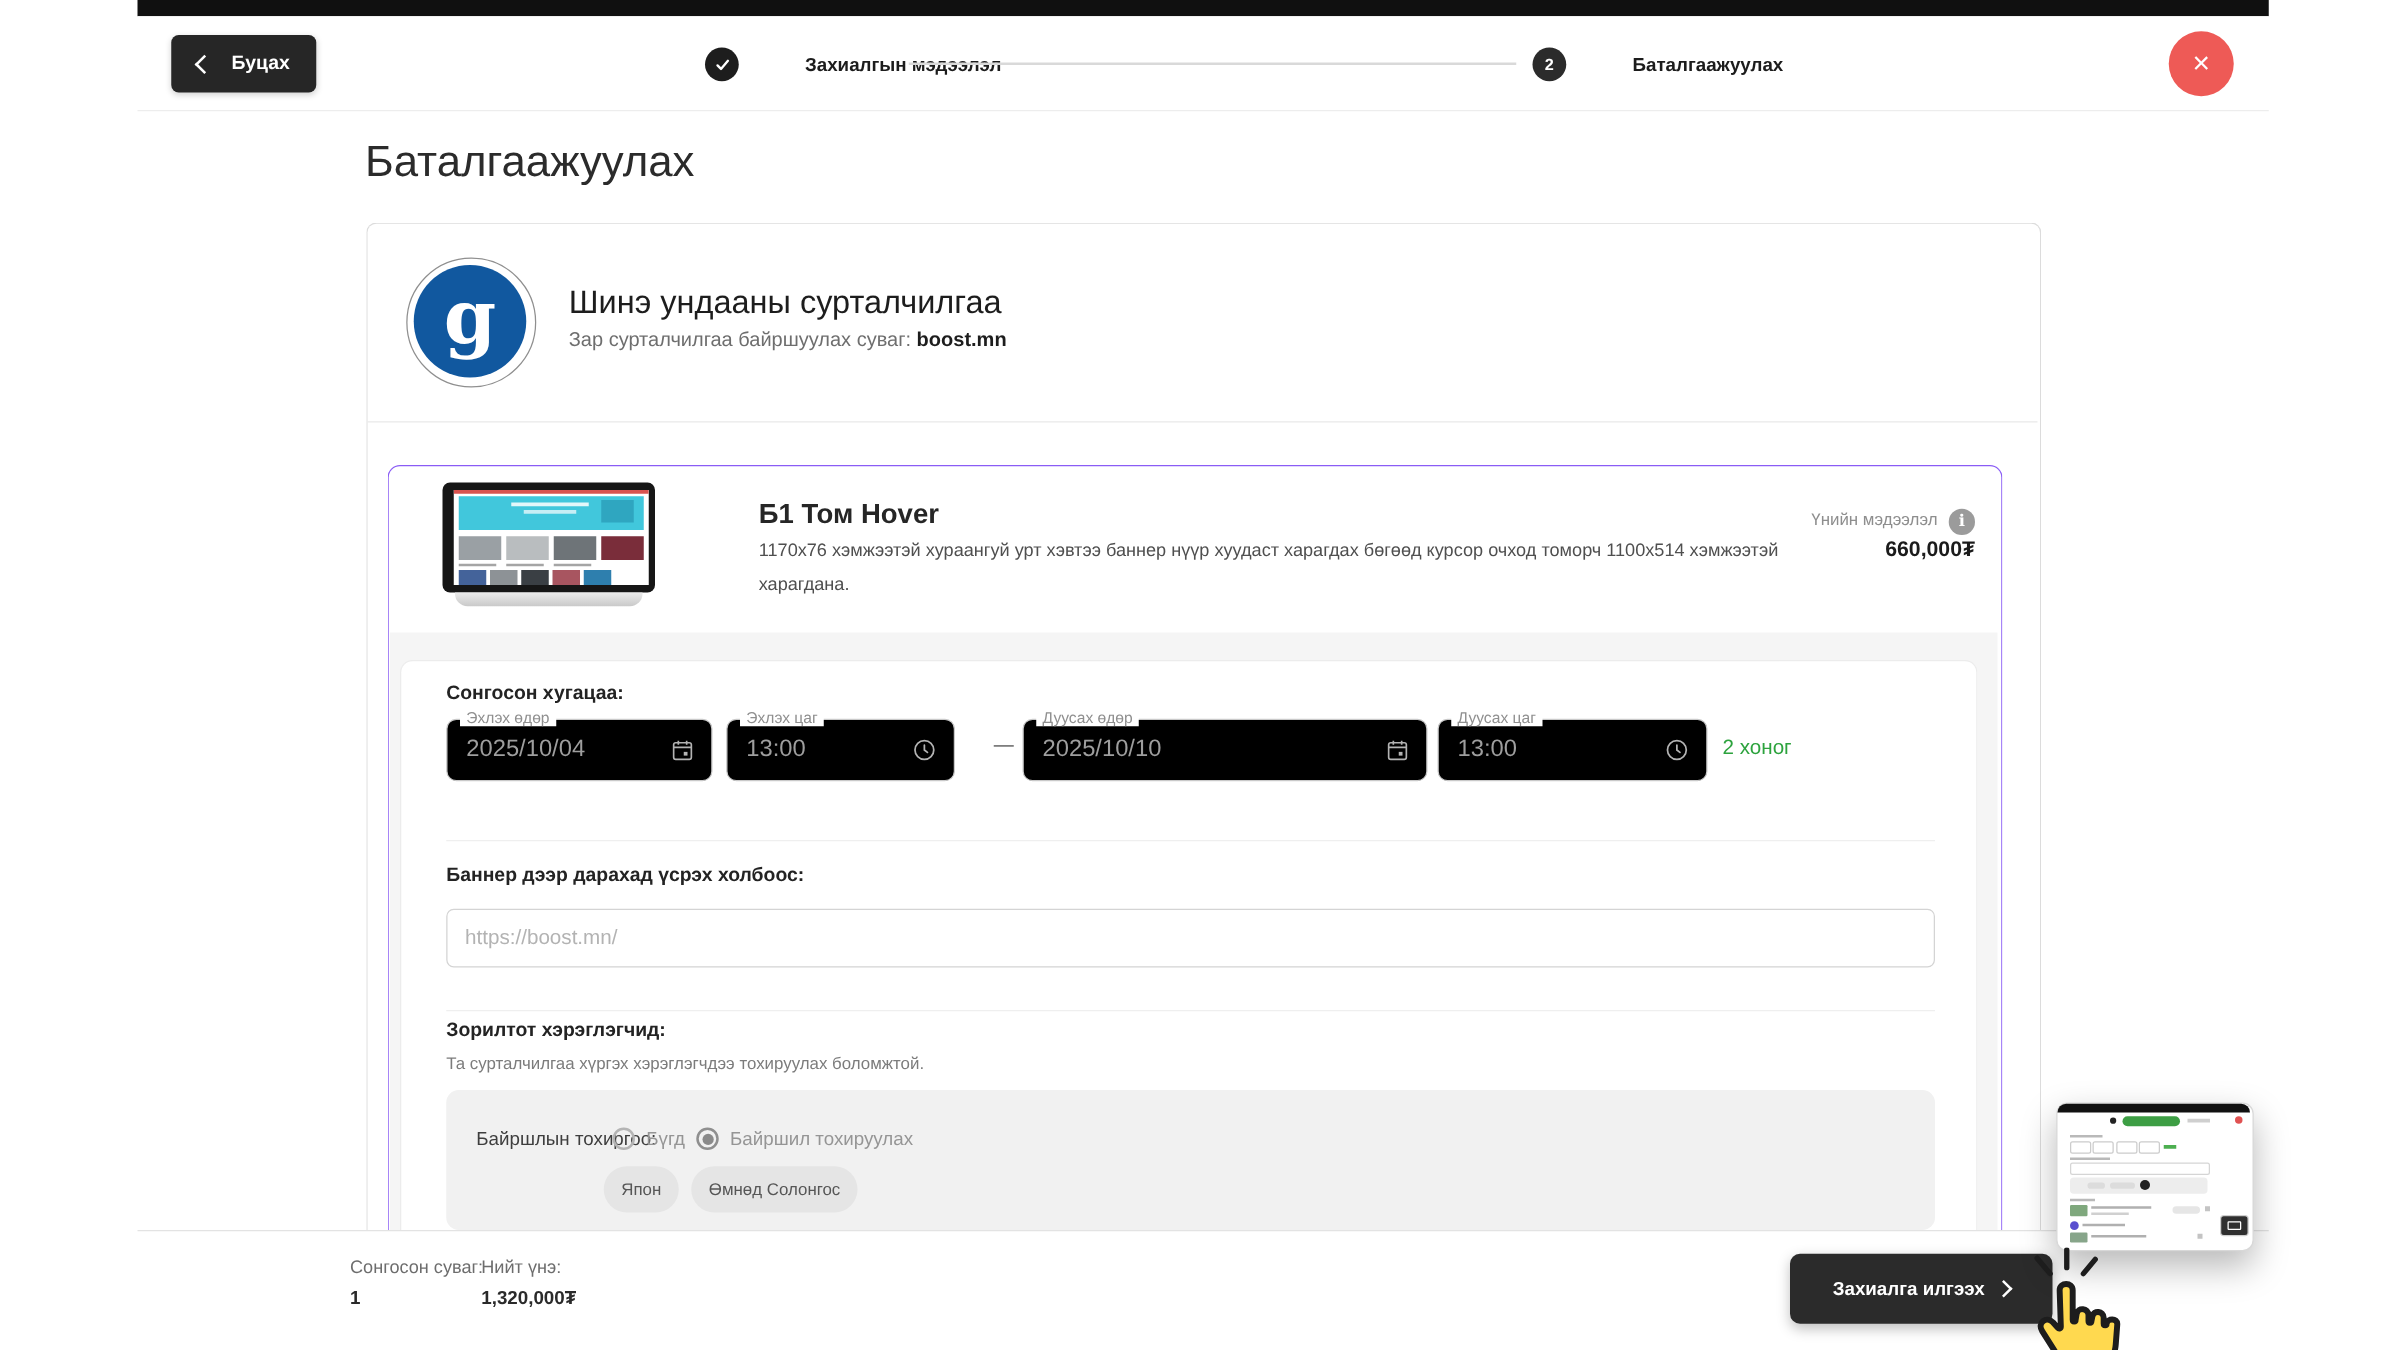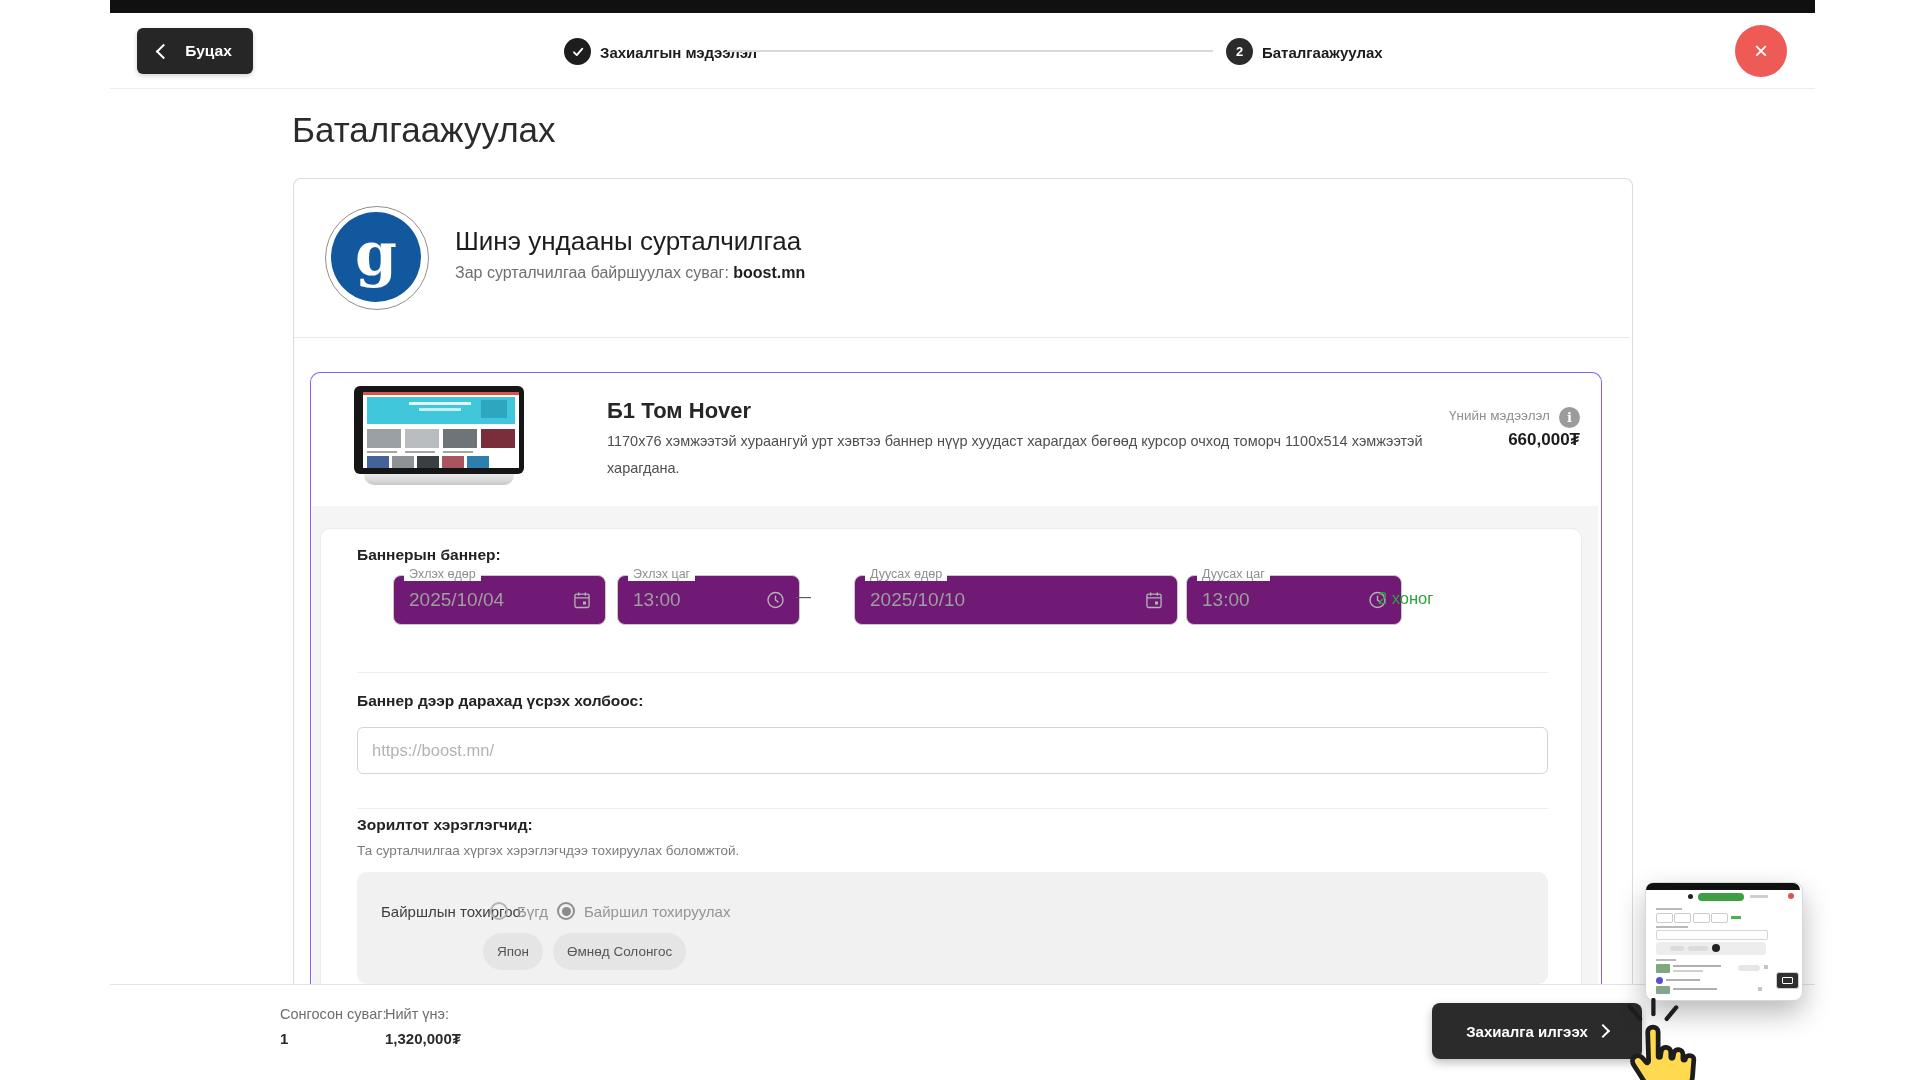--- a/index.html
+++ b/index.html
@@ -11,21 +11,21 @@
   .topstrip{left:110px;top:0;width:1705px;height:13px;background:#101010;}
   .header{left:110px;top:13px;width:1705px;height:75px;background:#fff;border-bottom:1px solid #ededed;}
   .back-btn{left:137px;top:28px;width:116px;height:46px;background:#262626;border:none;border-radius:6px;
             color:#fff;font-size:15.5px;font-weight:700;display:flex;align-items:center;justify-content:center;gap:16px;
             font-family:inherit;box-shadow:0 2px 5px rgba(0,0,0,.18);cursor:pointer;}
   .chev-l{width:9px;height:9px;border-left:2px solid #fff;border-bottom:2px solid #fff;transform:rotate(45deg);display:inline-block;}
   .chev-r{width:8px;height:8px;border-left:2px solid #fff;border-bottom:2px solid #fff;transform:rotate(225deg);display:inline-block;}
   .step-circle{border-radius:50%;display:flex;align-items:center;justify-content:center;}
   .step1-circle{left:564px;top:38px;width:27px;height:27px;background:#1d1d1d;}
   .step2-circle{left:1226px;top:38px;width:27px;height:27px;background:#2b2b2b;color:#fff;font-size:13px;font-weight:700;}
-  .step-label{top:44px;font-size:15px;font-weight:700;color:#1c1c1c;}
+  .step-label{top:44px;font-size:15px;font-weight:700;color:#1c1c1c;margin-left:44px;}
   .step-line{left:727px;top:50px;width:486px;height:2px;background:#d9d9d9;}
   .close-btn{left:1735px;top:25px;width:52px;height:52px;border-radius:50%;background:#ee5a56;border:none;color:#fff;
              font-size:24px;line-height:1;display:flex;align-items:center;justify-content:center;cursor:pointer;font-family:inherit;}
 
   .page-title{left:292px;top:110px;font-size:35px;font-weight:400;color:#2b2b2b;}
 
   
   .outer-card{left:293px;top:178px;width:1338px;height:806px;background:#fff;border:1px solid #dcdcdc;border-bottom:none;border-radius:8px 8px 0 0;}
   .logo-ring{left:325px;top:206px;width:102px;height:102px;border-radius:50%;background:#fff;border:1px solid #8f8f8f;}
   .logo-circle{position:absolute;left:5px;top:5px;width:90px;height:90px;border-radius:50%;background:#11589f;
@@ -47,21 +47,21 @@
 
   
   .laptop{left:352px;top:386px;width:176px;height:104px;}
   .lap-frame{position:absolute;left:2px;top:0;width:170px;height:88px;background:#161616;border-radius:6px;}
   .lap-screen{position:absolute;left:9px;top:6px;width:156px;height:76px;background:#fff;overflow:hidden;}
   .lap-base{position:absolute;left:12px;top:88px;width:150px;height:11px;background:linear-gradient(#ececec,#c9c9c9);border-radius:0 0 10px 10px;}
 
   
   .panel{left:320px;top:528px;width:1260px;height:456px;background:#fff;border:1px solid #ececec;border-bottom:none;border-radius:10px 10px 0 0;}
   .sec-label{font-size:15.5px;font-weight:700;color:#232323;}
-  .fld{top:575px;height:50px;border:1.5px solid #c9c9c9;border-radius:8px;background:#701a75;box-sizing:border-box;margin-left:36px;}
+  .fld{top:575px;height:50px;border:1.5px solid #c9c9c9;border-radius:8px;background:#000000;box-sizing:border-box;}
   .fld .lbl{position:absolute;top:-9px;left:10px;background:#fff;padding:0 5px;font-size:12.5px;color:#8f8f8f;white-space:nowrap;}
   .fld .val{position:absolute;left:15px;top:50%;transform:translateY(-50%);font-size:19px;color:#9e9e9e;}
   .fld .ic{position:absolute;right:13px;top:50%;transform:translateY(-50%);display:flex;}
   .range-dash{left:789px;top:588px;width:28px;text-align:center;font-size:16px;color:#555;}
   .duration{left:1378px;top:589px;font-size:16.5px;font-weight:500;color:#2da33e;}
   .divider{width:1191px;height:1px;background:#efefef;left:357px;}
   .link-input{left:357px;top:727px;width:1191px;height:47px;box-sizing:border-box;border:1px solid #d4d4d4;border-radius:6px;
               padding:0 14px;font-size:16.5px;color:#333;font-family:inherit;background:#fff;}
   .link-input::placeholder{color:#b3b3b3;}
   .target-sub{left:357px;top:843px;font-size:13.5px;color:#7c7c7c;}
@@ -167,21 +167,21 @@
   <div class="abs product-title">Б1 Том Hover</div>
   <div class="abs product-desc">1170x76 хэмжээтэй хураангуй урт хэвтээ баннер нүүр хуудаст харагдах бөгөөд курсор очход томорч 1100x514 хэмжээтэй харагдана.</div>
   <div class="abs price-label">Үнийн мэдээлэл</div>
   <div class="abs info-icon">
     <span>i</span>
   </div>
   <div class="abs price">660,000₮</div>
 
   <div class="abs panel"></div>
 
-  <div class="abs sec-label" style="left:357px;top:546px;">Баннерын баннер:</div>
+  <div class="abs sec-label" style="left:357px;top:546px;">Сонгосон хугацаа:</div>
 
   <div class="abs fld" style="left:357px;width:213px;">
     <span class="lbl">Эхлэх өдөр</span>
     <span class="val">2025/10/04</span>
     <span class="ic">
       <svg width="20" height="20" viewBox="0 0 24 24" fill="none" stroke="#b3b3b3" stroke-width="1.6">
         <rect x="3.5" y="5" width="17" height="16" rx="2"></rect>
           <path d="M3.5 9.5h17M8 3v4M16 3v4"></path>
         <rect x="13.2" y="13.8" width="3.6" height="3.6" fill="#b3b3b3" stroke="none"></rect>
       </svg>

